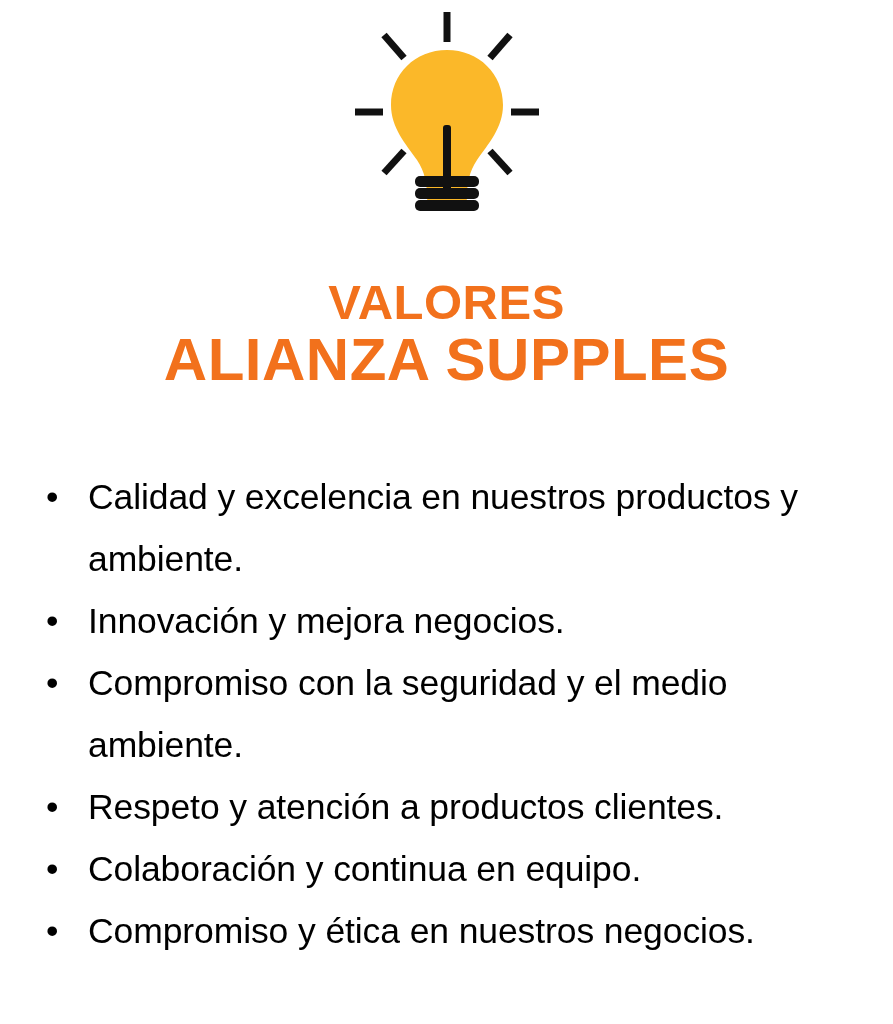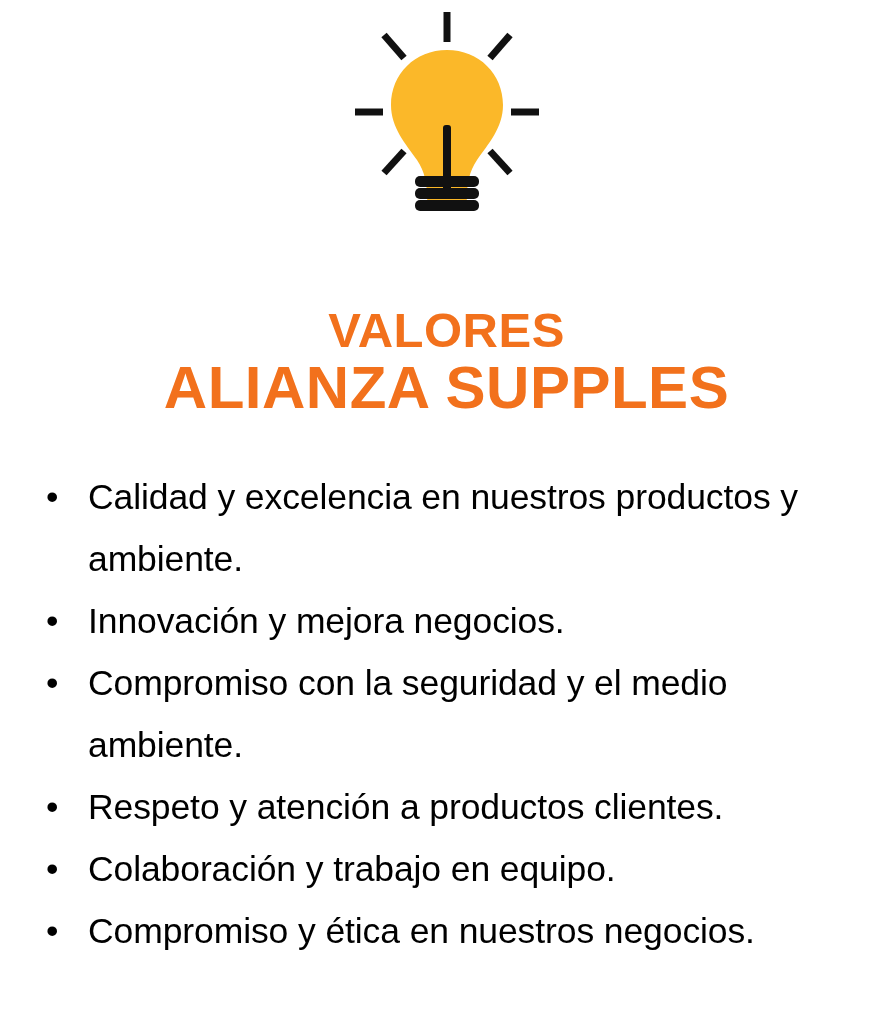--- a/index.html
+++ b/index.html
@@ -37,21 +37,21 @@
   .bulb-svg {
     display: block;
     width: 200px;
     height: 215px;
   }
 
   
   .title-block {
     position: absolute;
     left: 0;
-    top: 304px;
+    top: 276px;
     width: 893px;
     text-align: center;
     line-height: 1.07;
   }
   .title-line {
     display: block;
     font-family: "Liberation Sans", sans-serif;
     font-weight: bold;
     font-size: 49px;
     letter-spacing: 0.5px;
@@ -155,21 +155,21 @@
       <span class="bullet-text">Compromiso con la seguridad y el medio ambiente.</span>
     </div>
 
     <div class="bullet-item">
       <span class="bullet-marker">•</span>
       <span class="bullet-text">Respeto y atención a productos clientes.</span>
     </div>
 
     <div class="bullet-item">
       <span class="bullet-marker">•</span>
-      <span class="bullet-text">Colaboración y trabajo en equipo.</span>
+      <span class="bullet-text">Colaboración y continua en equipo.</span>
     </div>
 
     <div class="bullet-item">
       <span class="bullet-marker">•</span>
       <span class="bullet-text">Compromiso y ética en nuestros negocios.</span>
     </div>
 
   </div>
 
 </div>

